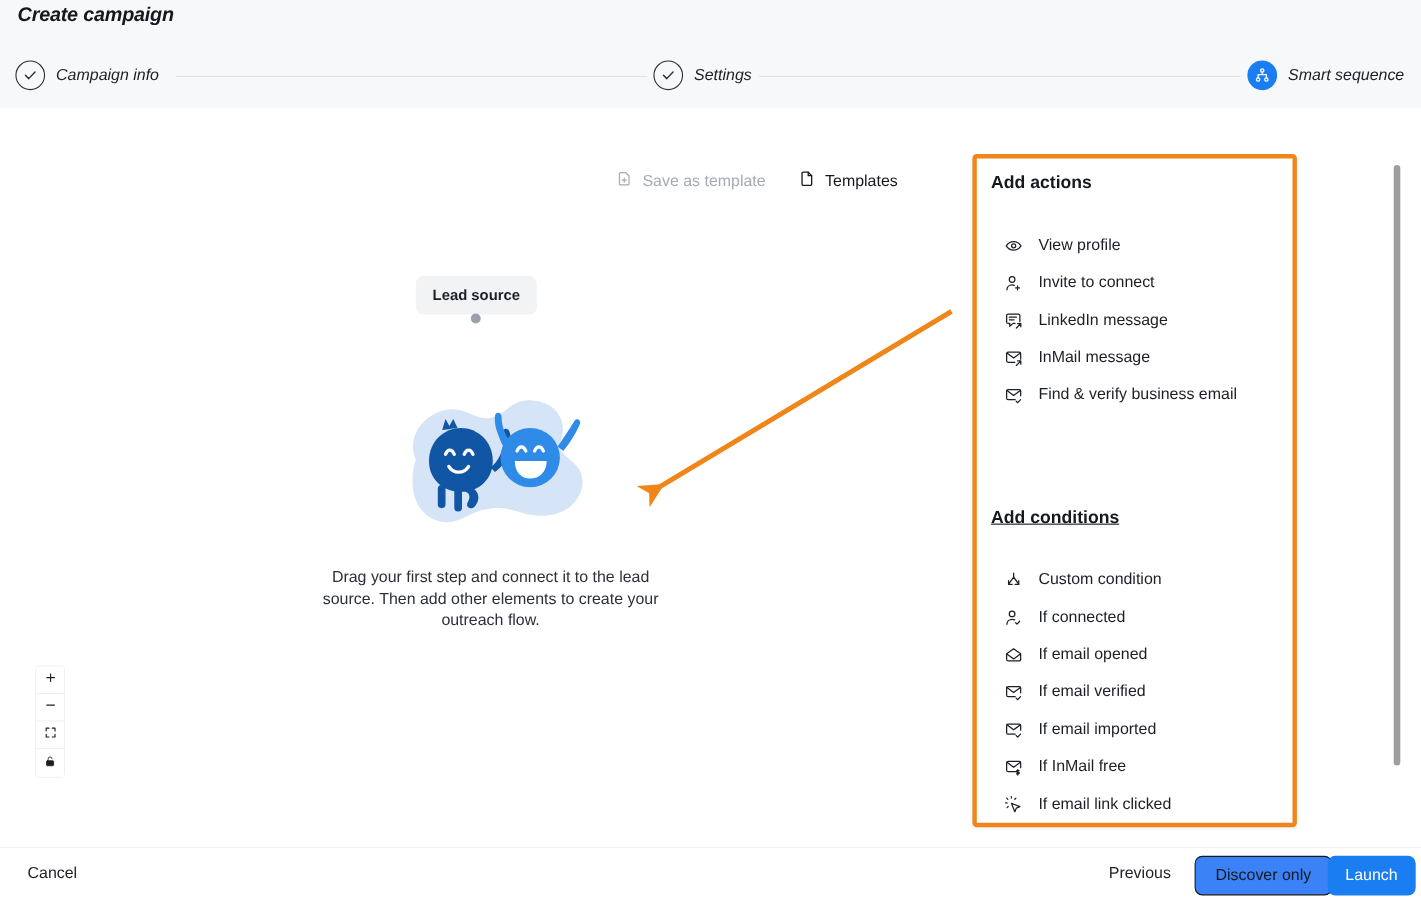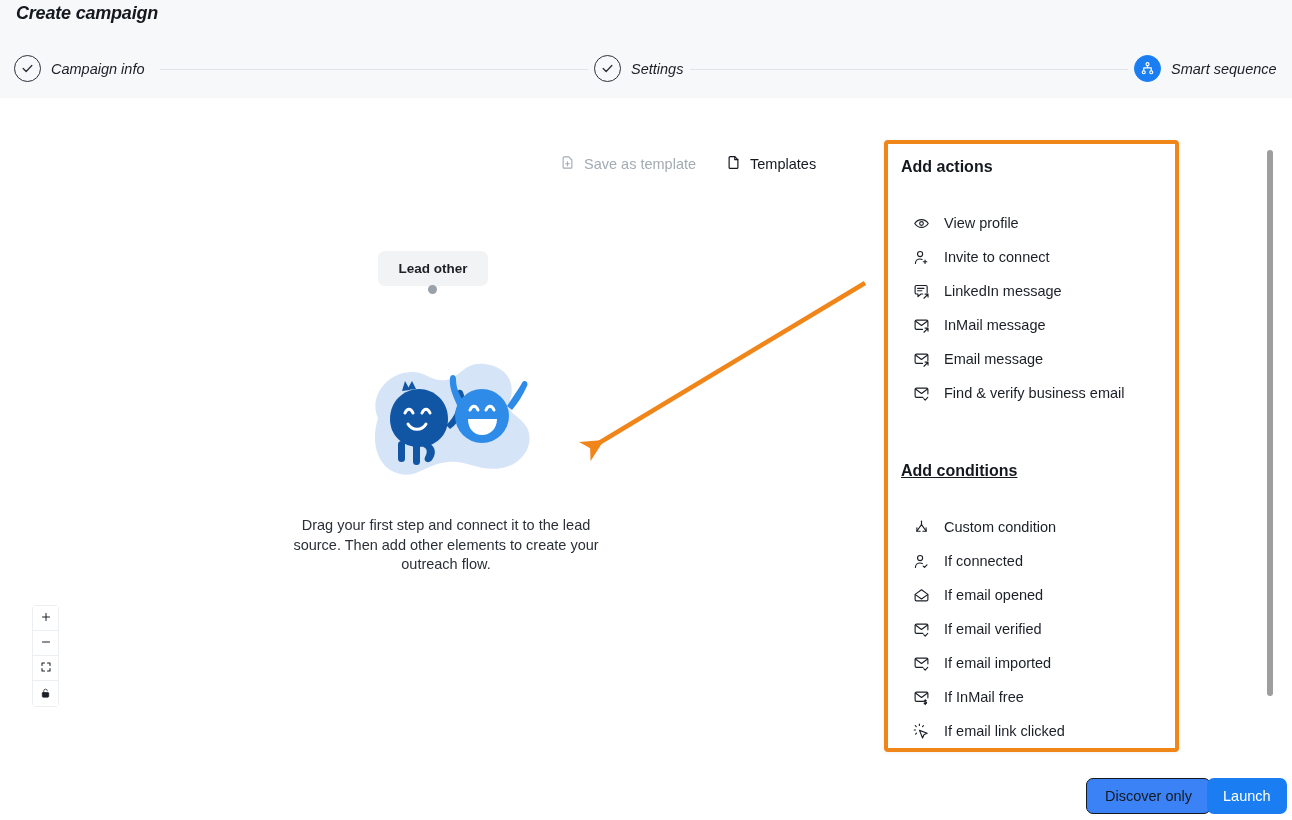--- a/index.html
+++ b/index.html
@@ -245,21 +245,21 @@
           <svg width="15" height="17" viewBox="0 0 24 24" fill="none" stroke="#14181f" stroke-width="1.9" stroke-linecap="round" stroke-linejoin="round">
             <path d="M14 2.5H6.6A1.6 1.6 0 0 0 5 4.1v15.8A1.6 1.6 0 0 0 6.6 21.5h10.8a1.6 1.6 0 0 0 1.6-1.6V7.5z"></path>
             <path d="M14 2.5V7.5h5"></path>
           </svg>
         </span>
         <span>Templates</span>
       </button>
     </div>
 
     <div class="lead-node">
-      <span>Lead other</span>
+      <span>Lead source</span>
     </div>
     <div class="lead-handle"></div>
 
     <div class="illu">
       <svg width="186" height="128" viewBox="0 0 186 128">
         <path d="M18 62 C8 40 28 16 52 16 C66 16 72 26 86 24 C100 22 104 6 124 8 C146 10 156 26 150 44 C146 58 158 58 166 70 C176 86 164 108 142 112 C118 116 108 104 88 106 C66 108 58 122 40 118 C18 113 10 88 18 62 Z" fill="#d6e4f7"></path>
         <g fill="#1155a5">
           <path d="M30 63 C30 45 44 33 59 33 C74 33 88 45 88 63 C88 79 76 91 59 91 C42 91 30 79 30 63 Z"></path>
           <path d="M42 35 L45 25 L50 34 Z"></path>
           <path d="M52 25 L56 33 L47 34 Z"></path>
@@ -373,30 +373,20 @@
             <svg width="17" height="17" viewBox="0 0 24 24" fill="none" stroke="#1b1f26" stroke-width="1.6" stroke-linecap="round" stroke-linejoin="round">
               <path d="M21 13.5V6.4A1.9 1.9 0 0 0 19.1 4.5H4.9A1.9 1.9 0 0 0 3 6.4v9.2a1.9 1.9 0 0 0 1.9 1.9h8.6"></path>
               <path d="M3.4 5.6 12 12l8.6-6.4"></path>
               <path d="M15.5 21.5 21 16 M17 15.7h4.2v4.2"></path>
             </svg>
           </span>
           <span class="pi-label">InMail message</span>
         </div>
 
 
-        <div class="panel-item">
-          <span class="pi-icon">
-            <svg width="17" height="17" viewBox="0 0 24 24" fill="none" stroke="#1b1f26" stroke-width="1.6" stroke-linecap="round" stroke-linejoin="round">
-              <path d="M21 13.5V6.4A1.9 1.9 0 0 0 19.1 4.5H4.9A1.9 1.9 0 0 0 3 6.4v9.2a1.9 1.9 0 0 0 1.9 1.9h8.6"></path>
-              <path d="M3.4 5.6 12 12l8.6-6.4"></path>
-              <path d="M15.5 21.5 21 16 M17 15.7h4.2v4.2"></path>
-            </svg>
-          </span>
-          <span class="pi-label">Email message</span>
-        </div>
 
         <div class="panel-item">
           <span class="pi-icon">
             <svg width="17" height="17" viewBox="0 0 24 24" fill="none" stroke="#1b1f26" stroke-width="1.6" stroke-linecap="round" stroke-linejoin="round">
               <path d="M21 12.5V6.4A1.9 1.9 0 0 0 19.1 4.5H4.9A1.9 1.9 0 0 0 3 6.4v9.2a1.9 1.9 0 0 0 1.9 1.9h9.1"></path>
               <path d="M3.4 5.6 12 12l8.6-6.4"></path>
               <path d="M15.2 19.3l2 2 3.6-3.9"></path>
             </svg>
           </span>
           <span class="pi-label">Find &amp; verify business email</span>
@@ -480,16 +470,20 @@
             </svg>
           </span>
           <span class="pi-label">If email link clicked</span>
         </div>
       </div>
     </div>
   </div>
 
   <div class="panel-scrollbar"></div>
 
+  <div class="footer">
+    <button class="cancel-btn">Cancel</button>
+    <button class="previous-btn">Previous</button>
+  </div>
   <button class="discover-btn">Discover only</button>
   <button class="launch-btn">Launch</button>
 
 </div>
 
 </body></html>

